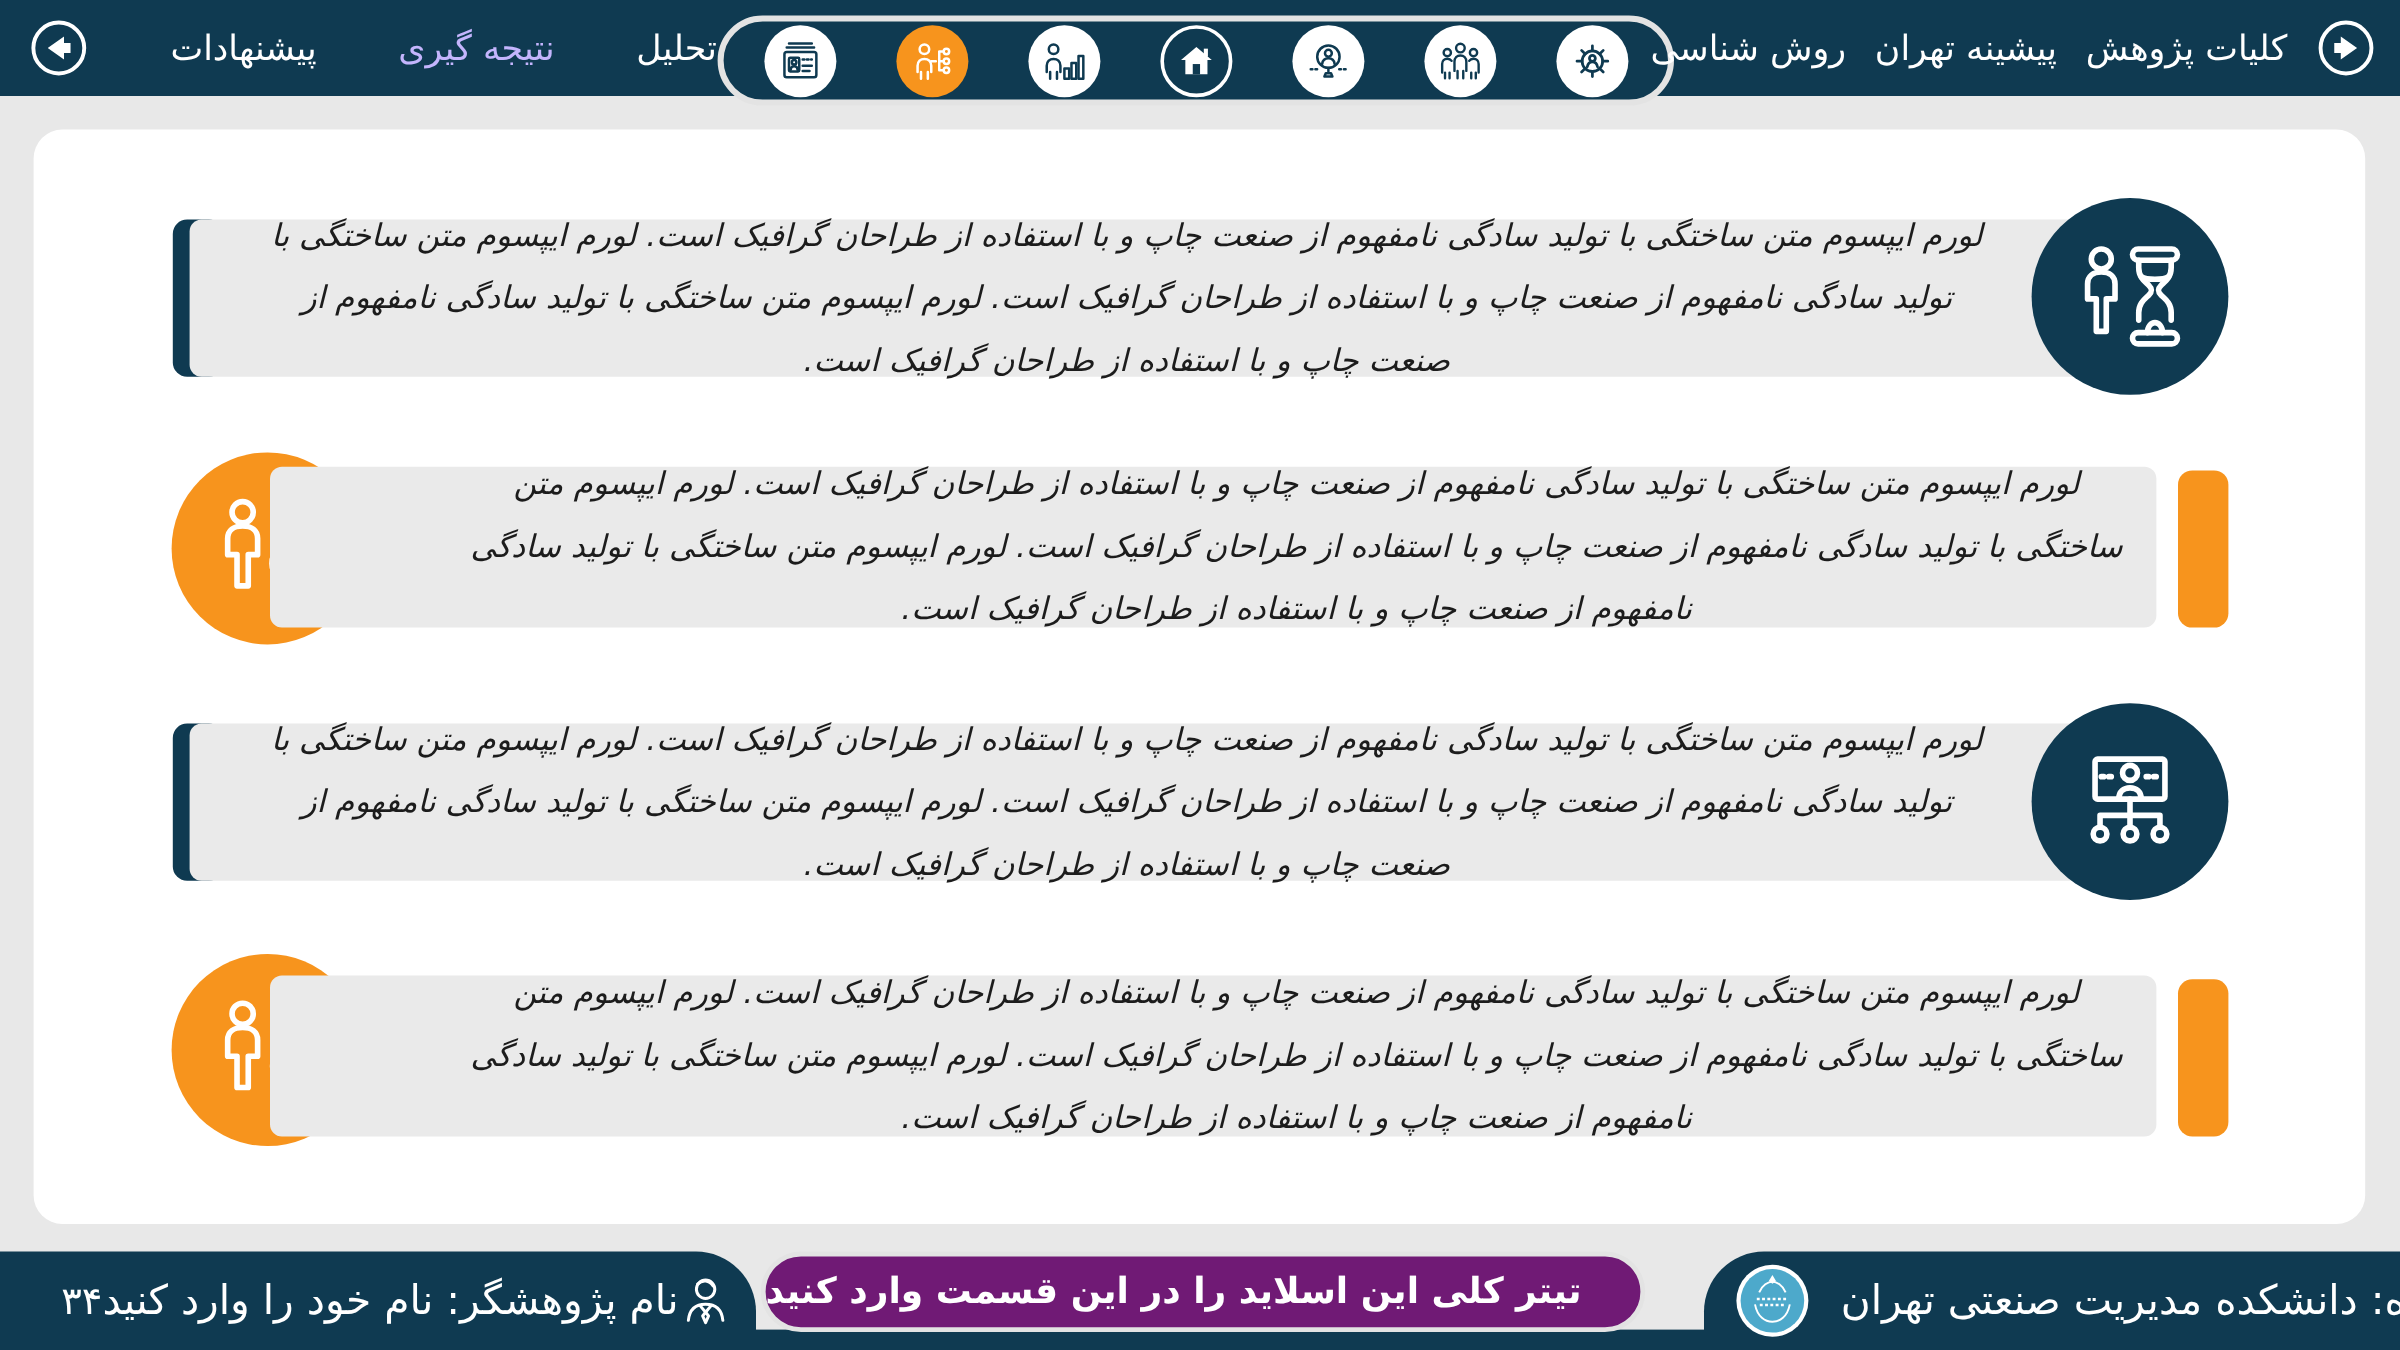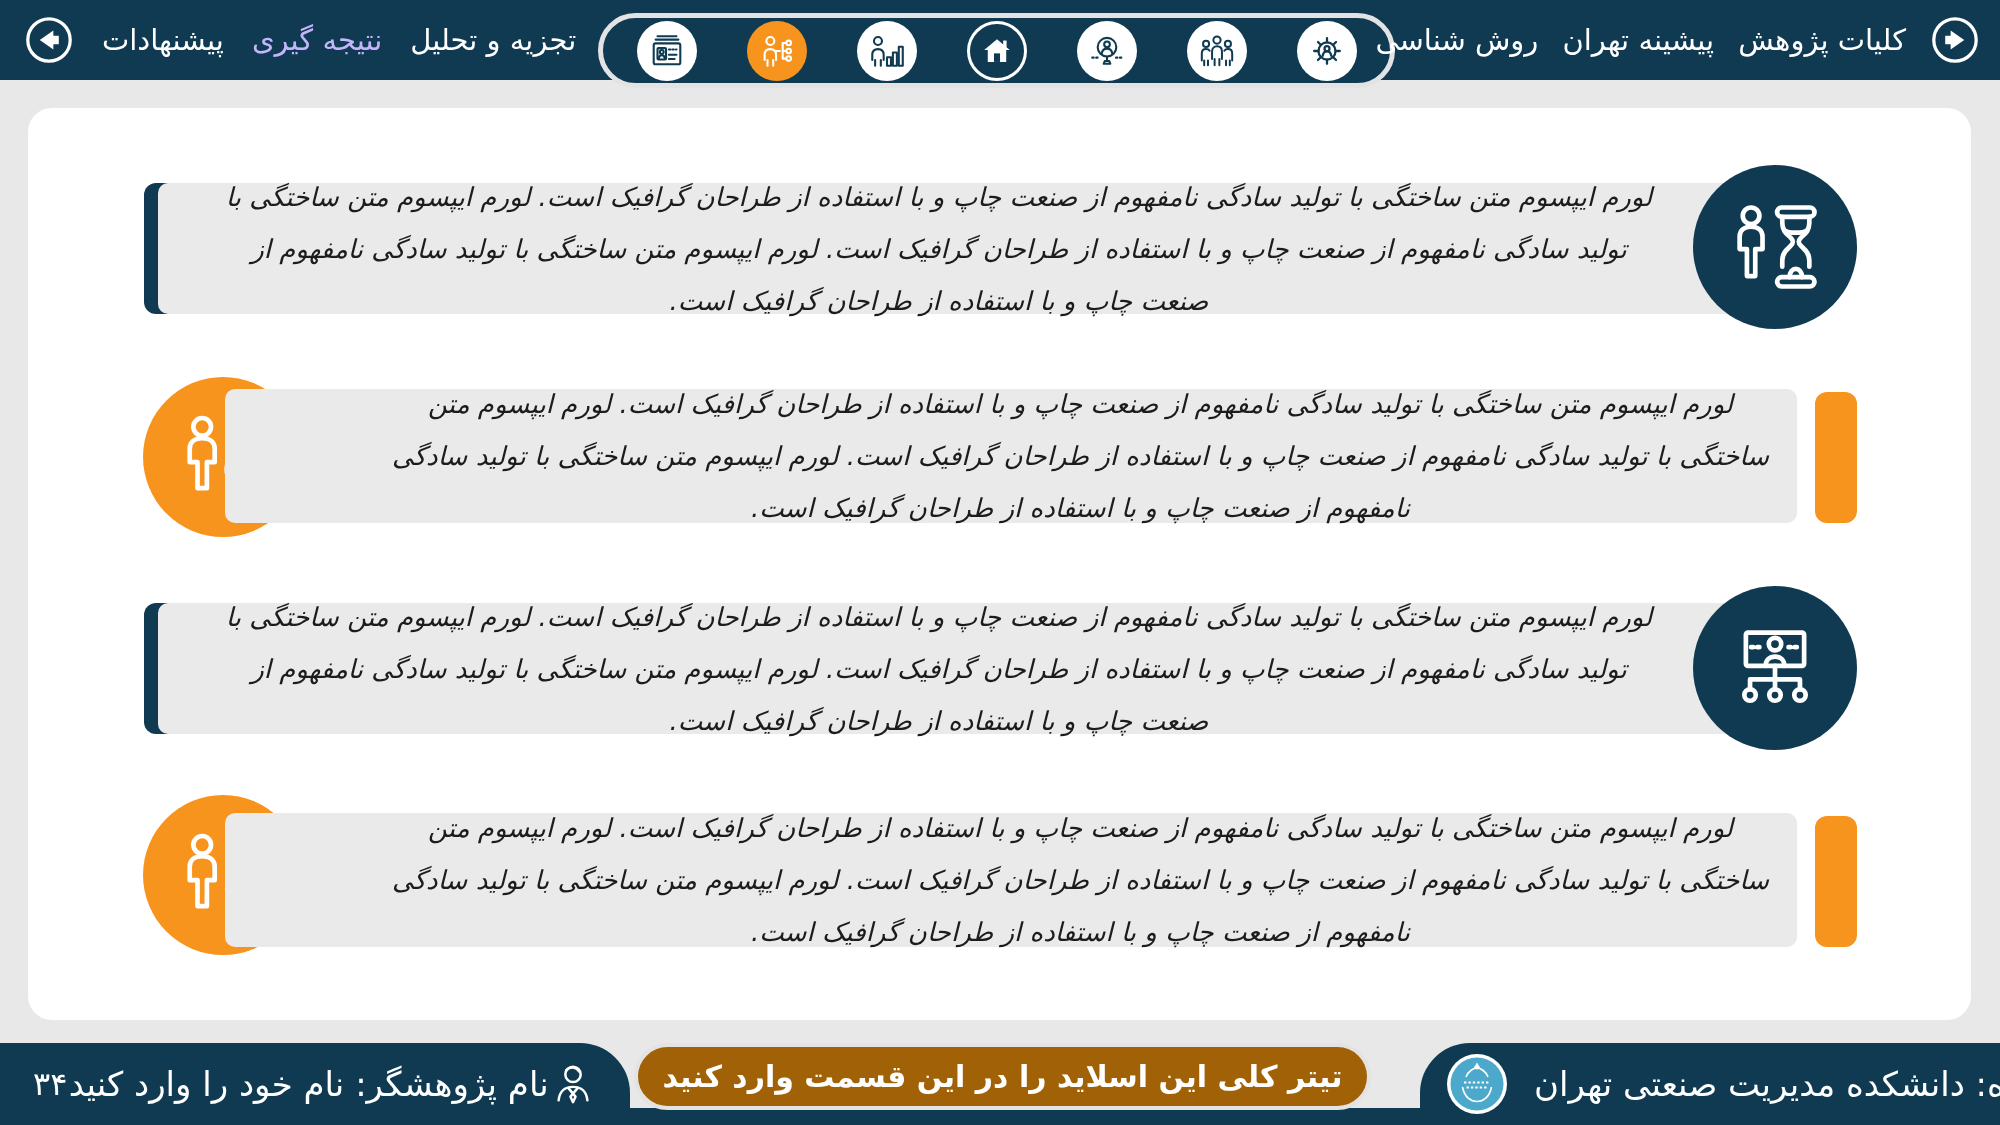--- a/index.html
+++ b/index.html
@@ -2,21 +2,21 @@
 <html lang="fa"><head>
 <meta charset="utf-8">
 <style>
   html,body{margin:0;padding:0;width:2000px;height:1125px;overflow:hidden;
     background:#e8e8e8;font-family:"DejaVu Sans","Liberation Sans",sans-serif;}
   .page{position:relative;width:2000px;height:1125px;background:#e8e8e8;}
 
   
   .topbar{position:absolute;left:0;top:0;width:2000px;height:80px;background:#0f3a51;}
   .nav-group{position:absolute;top:0;height:80px;display:flex;align-items:center;}
-  .nav-group.left{left:0;padding-left:24px;gap:28px;}
+  .nav-group.left{left:0;padding-left:24px;gap:68px;}
   .nav-group.right{right:0;padding-right:20px;gap:24px;}
   .nav-item{color:#fff;font-size:29px;direction:rtl;white-space:nowrap;cursor:pointer;}
   .nav-item.active{color:#c4b5fd;}
   .nav-arrow{width:50px;height:50px;background:none;border:none;padding:0;cursor:pointer;display:flex;align-items:center;justify-content:center;}
 
   
   .icon-strip{position:absolute;left:598px;top:13px;width:797px;height:75px;
     background:#0f3a51;border:5px solid #e3e3e3;border-radius:42px;
     box-sizing:border-box;display:flex;align-items:center;justify-content:center;gap:50px;}
   .tab{width:60px;height:60px;border-radius:50%;display:flex;align-items:center;
@@ -38,27 +38,27 @@
   .accent-bar.orange{background:#f7941d;}
   .row-circle{position:absolute;border-radius:50%;display:flex;align-items:center;justify-content:center;}
   .row-circle.navy{background:#0f3a51;}
   .row-circle.orange{background:#f7941d;}
   .row-circle svg{width:104px;height:104px;display:block;}
 
   
   .footer-base{position:absolute;left:0;top:1108px;width:2000px;height:17px;background:#0f3a51;}
   .foot-left{position:absolute;left:0;top:1043px;width:630px;height:82px;background:#0f3a51;
     border-top-right-radius:50px;display:flex;align-items:center;justify-content:space-between;
-    padding:0 34px 0 33px;box-sizing:border-box;}
+    padding:0 34px 0 51px;box-sizing:border-box;}
   .foot-right{position:absolute;left:1420px;top:1043px;width:580px;height:82px;background:#0f3a51;
     border-top-left-radius:50px;display:flex;align-items:center;gap:26px;
     padding-left:26px;box-sizing:border-box;}
-  .title-pill{position:absolute;left:634px;top:1043px;width:737px;height:67px;background:#a16207;
+  .title-pill{position:absolute;left:634px;top:1043px;width:737px;height:67px;background:#701a75;
     border:4px solid #e3e3e3;border-radius:34px;box-sizing:border-box;
-    display:flex;align-items:center;justify-content:center;}
+    display:flex;align-items:center;justify-content:flex-start;}
   .pill-text{color:#fff;font-size:30px;font-weight:bold;direction:rtl;white-space:nowrap;}
   .foot-text{color:#fff;font-size:34px;direction:rtl;white-space:nowrap;}
   .page-num{color:#fff;font-size:32px;direction:rtl;}
   .logo-wrap{width:62px;height:62px;flex:0 0 auto;}
 </style>
 </head>
 <body>
 
 <div class="page">
 

